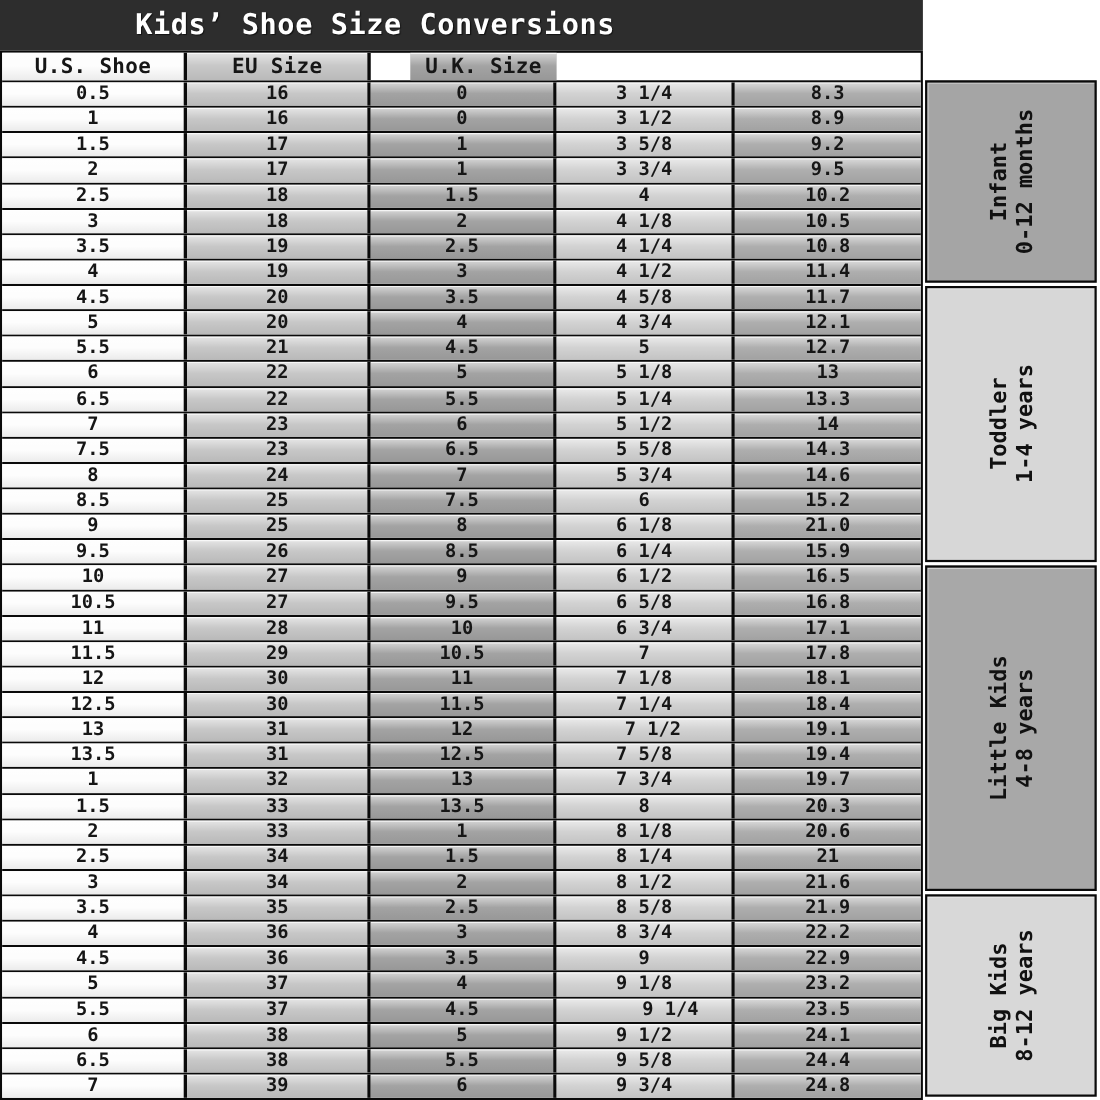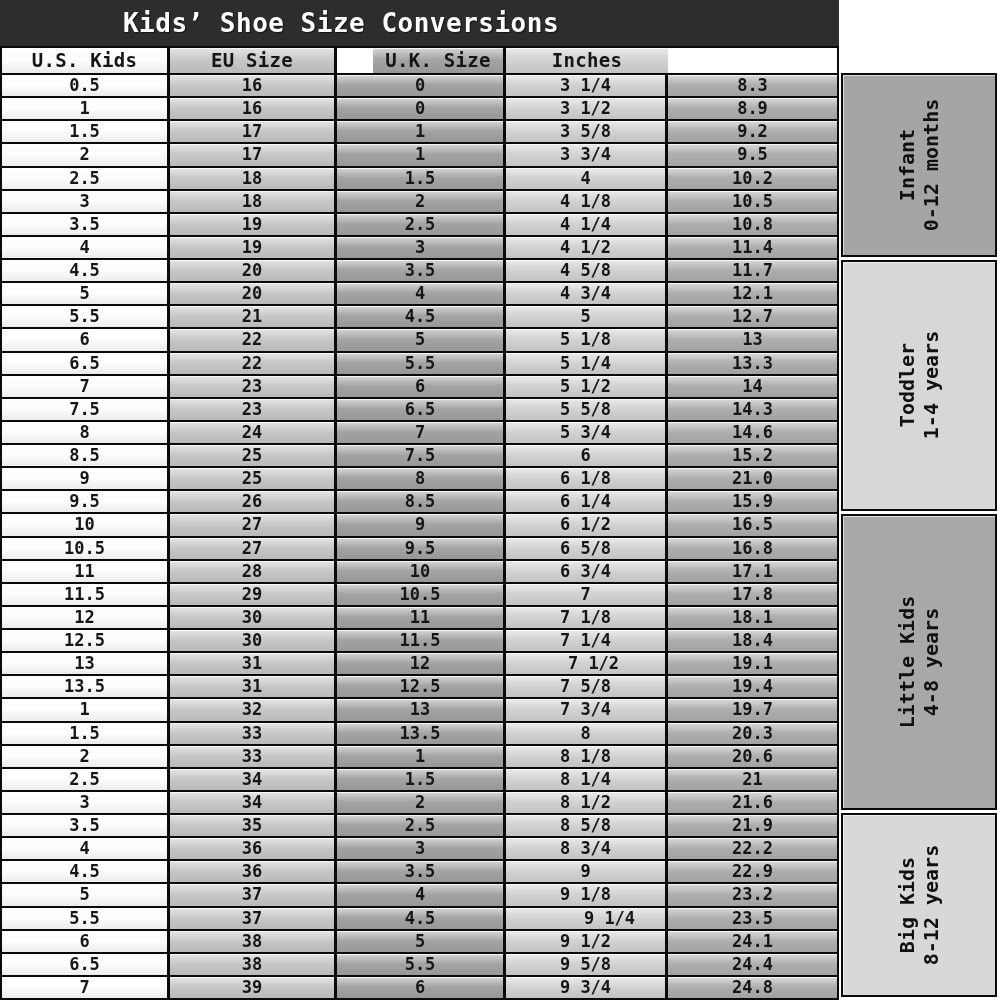--- a/index.html
+++ b/index.html
@@ -64,24 +64,23 @@
 </style>
 </head>
 <body>
 
 <div class="table-wrap">
   <div class="title-bar">
     <span class="title-text">Kids’ Shoe Size Conversions</span>
   </div>
   <div class="grid-frame">
     <div class="hrow">
-        <div class="cell hcell" style="background-color: rgb(253, 253, 253);">U.S. Kids</div>
+        <div class="cell hcell" style="background-color: rgb(253, 253, 253);">U.S. Shoe</div>
         <div class="cell hcell" style="background-color: rgb(199, 199, 199);">EU Size</div>
         <div class="cell hcell" style="background-color: rgb(163, 163, 163); margin-left: 36px;">U.K. Size</div>
-        <div class="cell hcell" style="background-color: rgb(210, 210, 210);">Inches</div>
       </div>
     <div class="tbody">
         <div class="trow">
           <div class="cell" style="background-color: rgb(253, 253, 253);">0.5</div>
           <div class="cell" style="background-color: rgb(199, 199, 199);">16</div>
           <div class="cell" style="background-color: rgb(163, 163, 163);">0</div>
           <div class="cell" style="background-color: rgb(210, 210, 210);">3 1/4</div>
           <div class="cell" style="background-color: rgb(174, 174, 174);">8.3</div>
         </div>
         <div class="trow">

